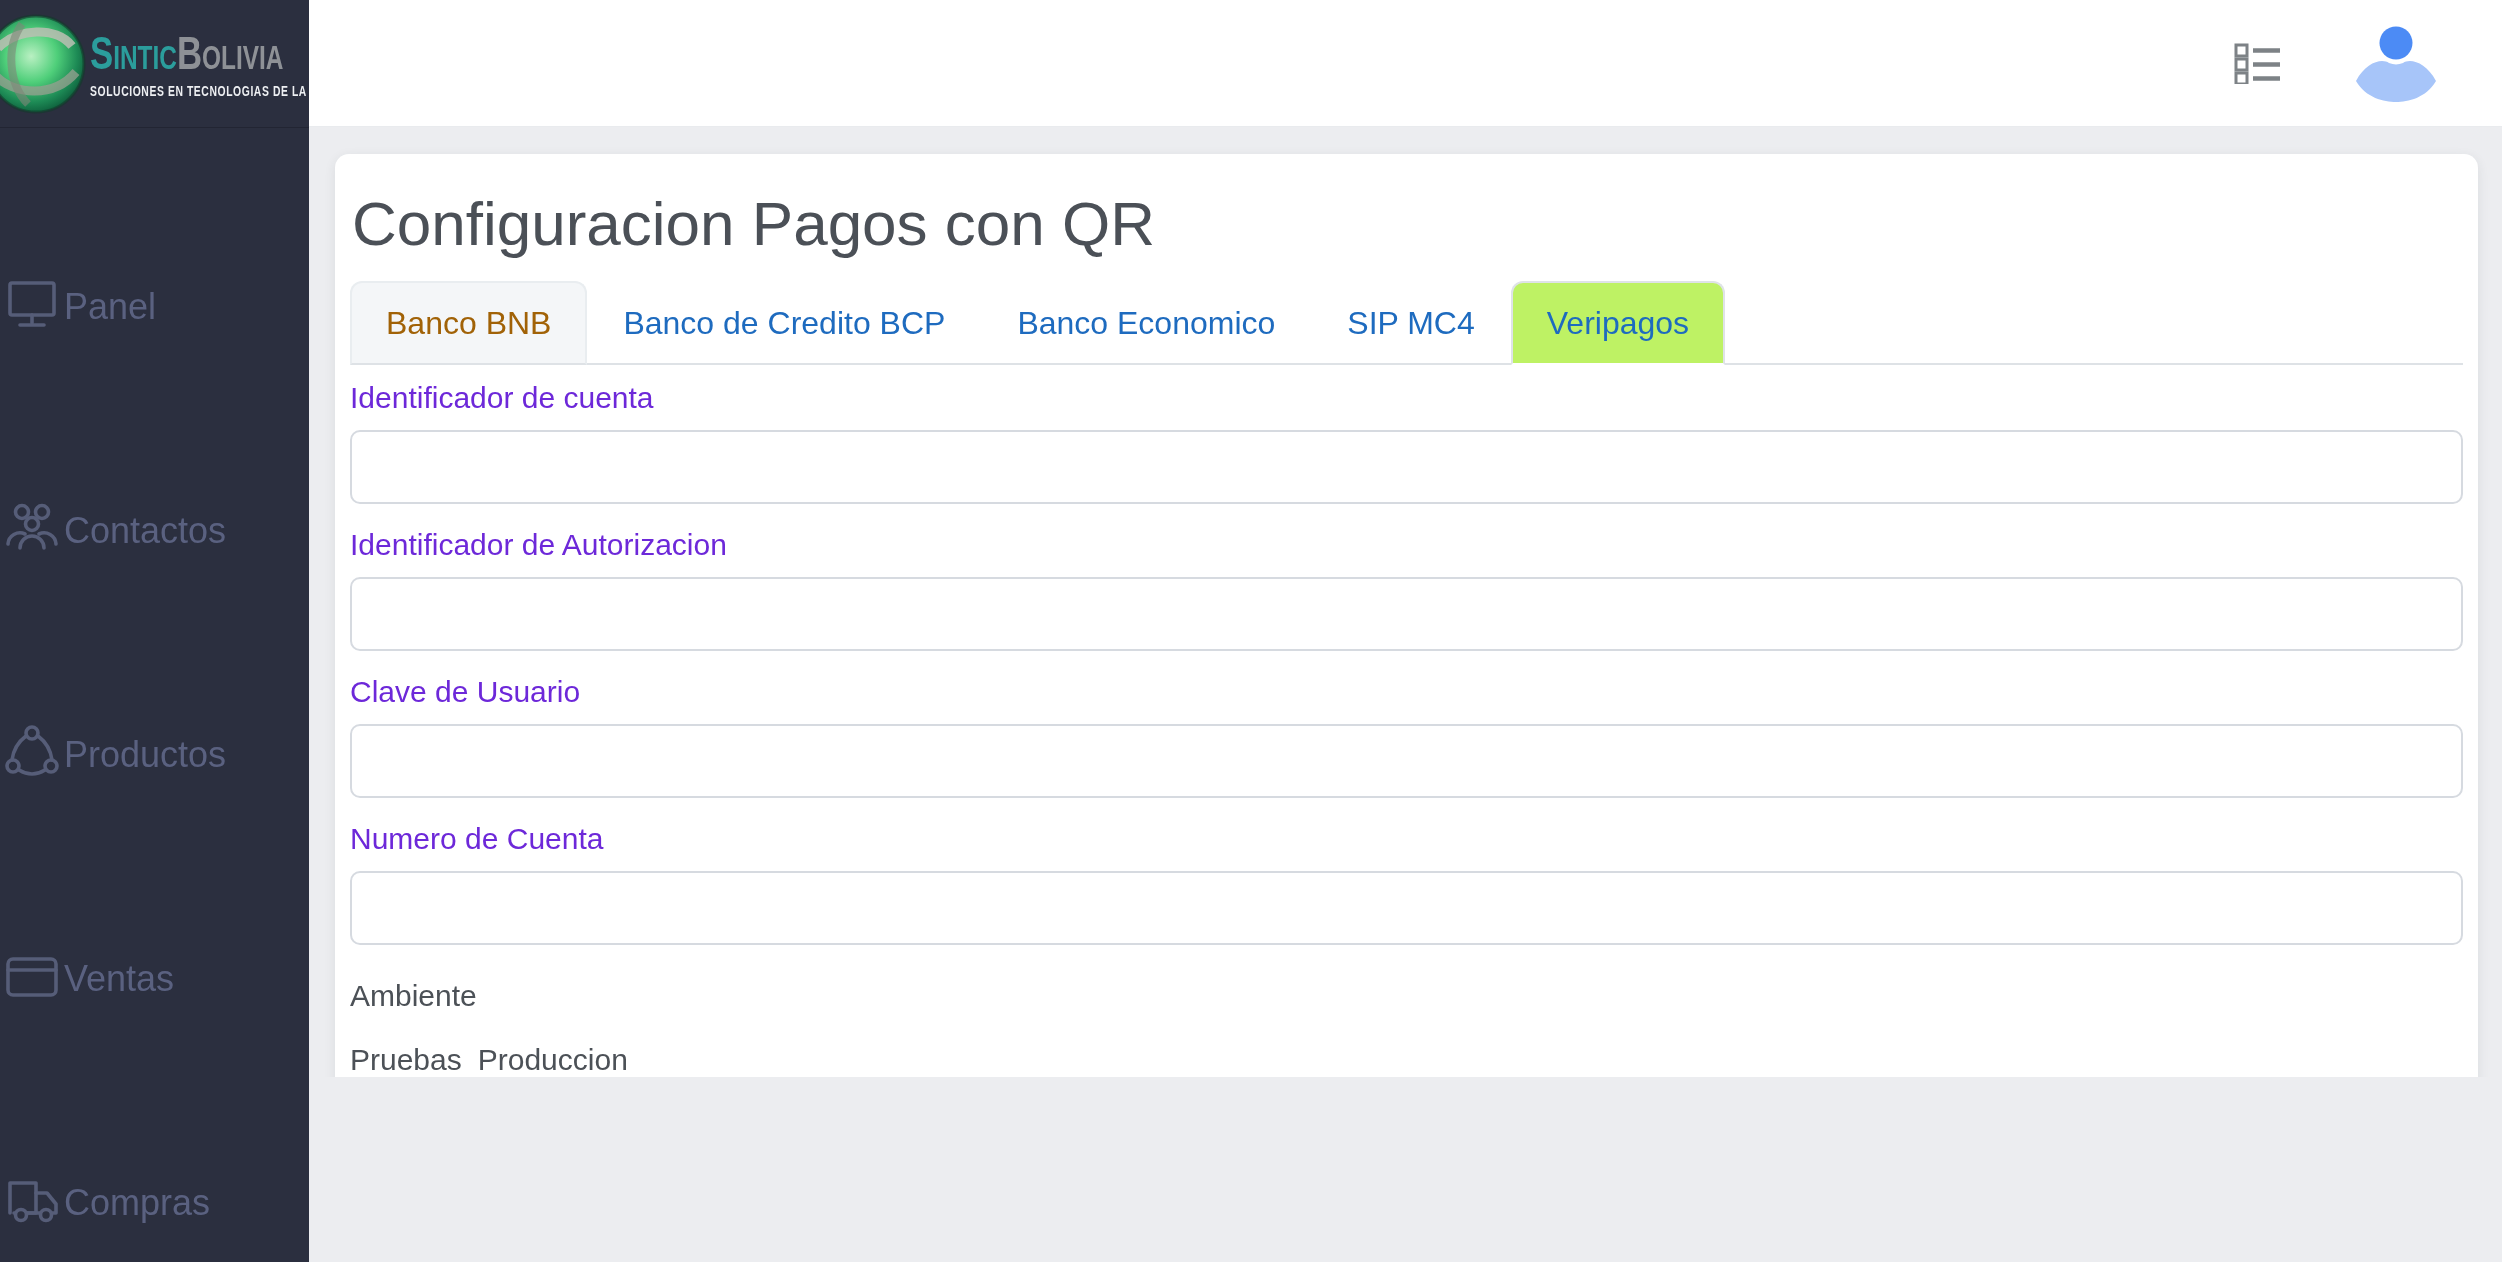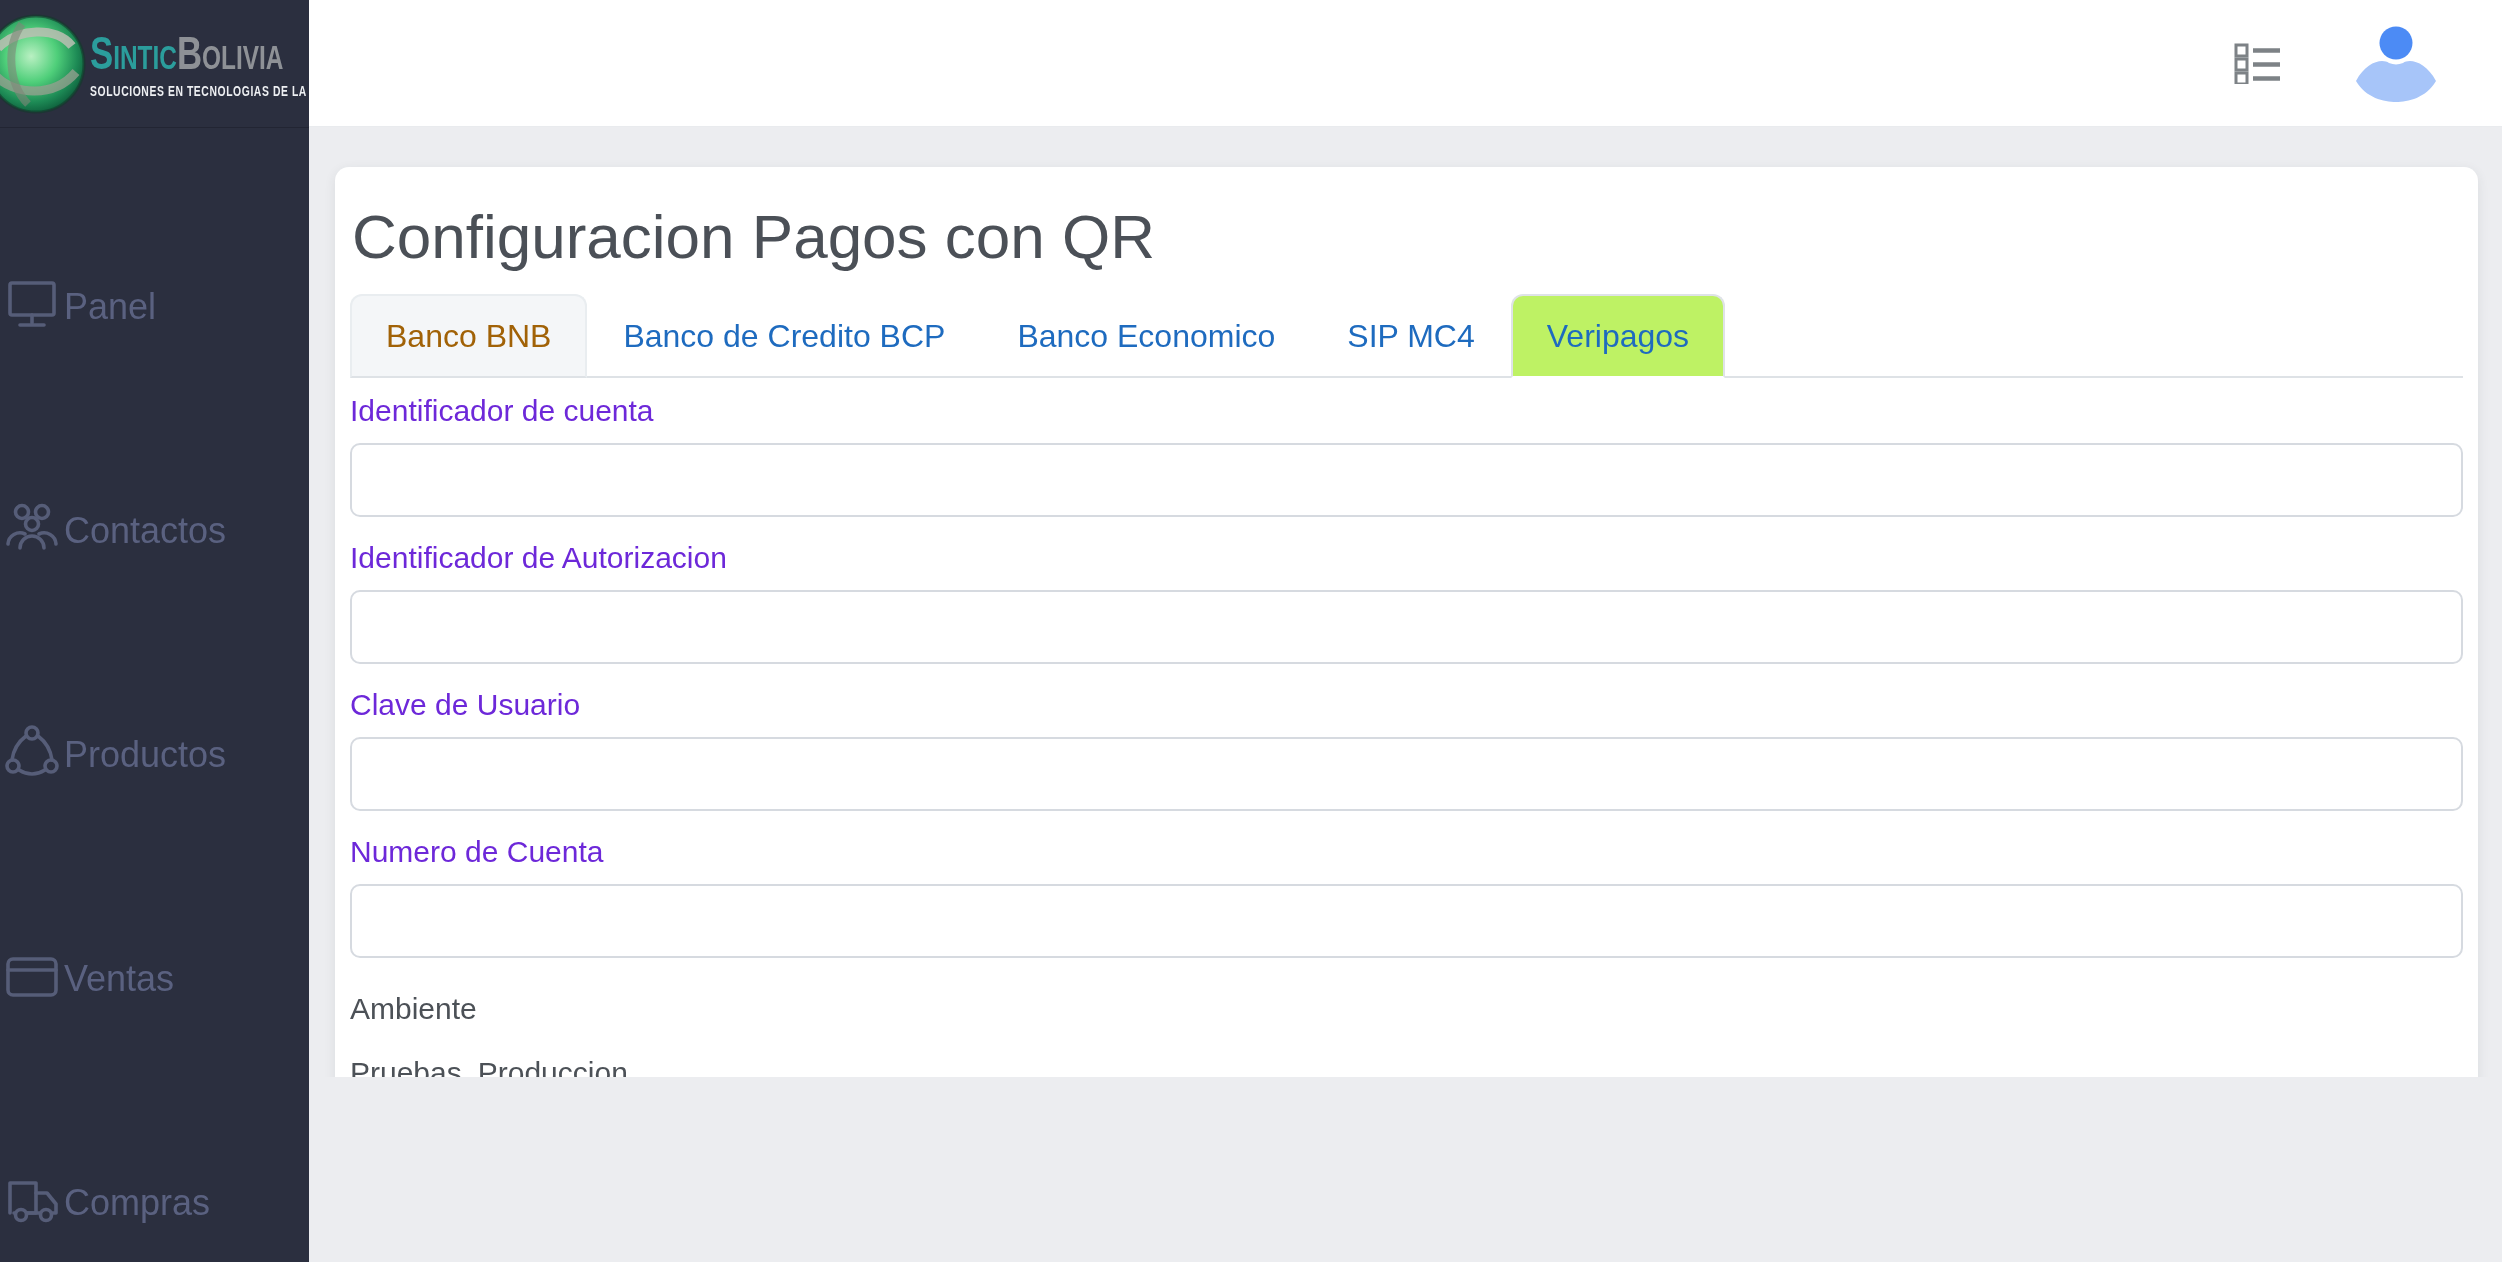--- a/index.html
+++ b/index.html
@@ -32,21 +32,21 @@
   .menu { padding-top:65px; display:flex; flex-direction:column; }
   .menu-item {
     height:224px; display:flex; flex-direction:row; align-items:center;
     color:#5a6180; cursor:pointer;
   }
   .menu-item svg { width:64px; height:64px; display:block; }
   .menu-item .icn { stroke:#565d78; stroke-width:3.6; fill:none; stroke-linecap:round; stroke-linejoin:round; }
   .menu-label { margin-top:4px; font-size:36px; }
 
   
-  .main { flex:1; display:flex; flex-direction:column; min-width:0;gap:13px; }
+  .main { flex:1; display:flex; flex-direction:column; min-width:0; }
   .topbar {
     height:127px; min-height:127px; background:#ffffff; box-sizing:border-box;
     display:flex; align-items:center; justify-content:flex-end; gap:72px;
     padding-right:64px; border-bottom:1px solid #e9ebee;
   }
   .topbar-icon { cursor:pointer; display:flex; align-items:center; }
 
   .content { flex:1; padding:27px 24px 0 26px; box-sizing:border-box; overflow:hidden; }
   .card {
     background:#ffffff; border-radius:14px;

